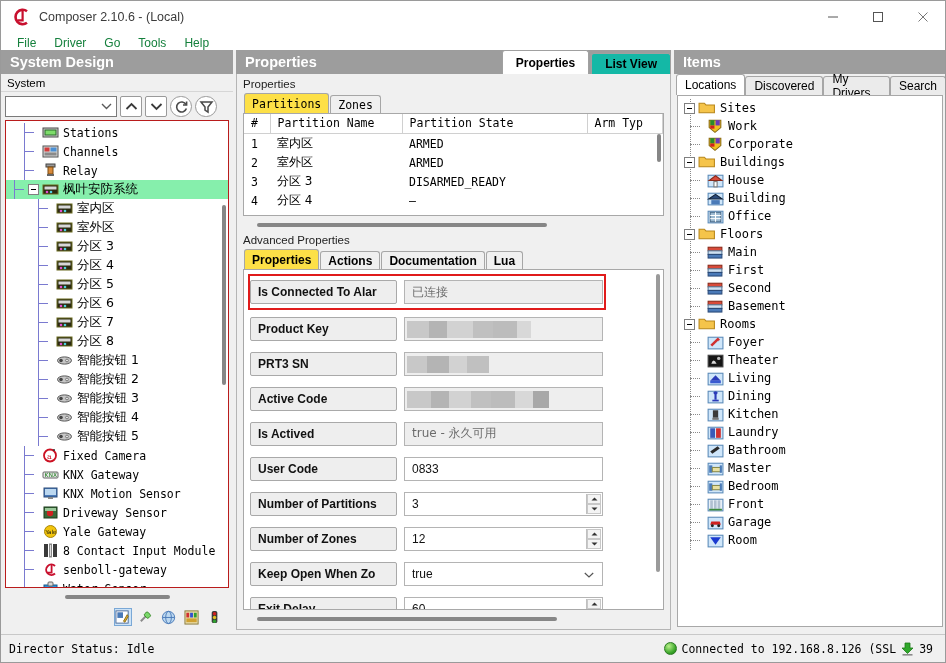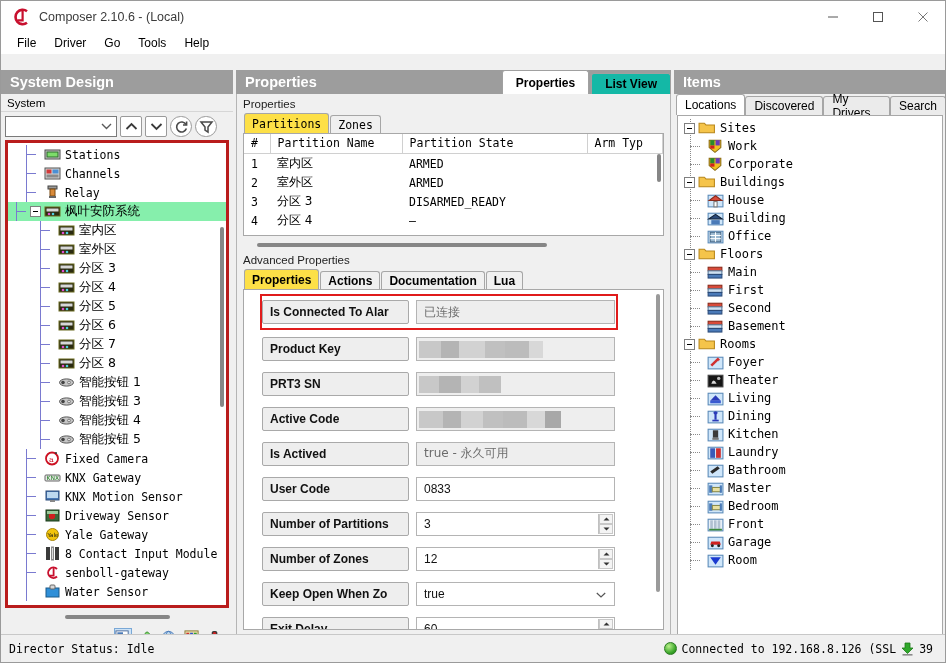--- a/index.html
+++ b/index.html
@@ -52,29 +52,29 @@
   
   .menubar {
     height: 22px;
     background: #ffffff;
     display: flex; align-items: center;
     padding-left: 7px;
     font-size: 12px;
   }
   .menu-item {
     padding: 2px 9px;
-    color: #000000;
+    color: #15803d;
     font-family: "Liberation Sans", sans-serif;
     text-align: center;
   }
 
   
   .workarea {
     position: absolute;
-    left: 0; top: 69px;
+    left: 0; top: 49px;
     width: 946px; height: 580px;
     background: #f0f0f0;
     display: flex;
   }
   .pane {
     background: #f0f0f0;
     display: flex; flex-direction: column;
   }
   .pane-left   { width: 232px; }
   .splitter    { width: 3px; background: #f0f0f0; }
@@ -149,21 +149,21 @@
     border-radius: 2px;
     display: flex; align-items: center; justify-content: center;
   }
   .sq-btn.round { border-radius: 11px; width: 22px; }
   .sq-btn svg { display: block; }
 
   .tree-box {
     flex: 1;
     margin: 0 4px 0 4px;
     background: #ffffff;
-    border: 3px solid #b91c1c;
+    border: 1px solid #b91c1c;
     position: relative;
     overflow: hidden;
     padding-left: 36px;
   }
   .tree {
     position: absolute;
     left: 0; top: 0; right: 0; bottom: 0;
     overflow: hidden;
     padding-top: 2px;
   }
@@ -328,21 +328,20 @@
   .adv-scroll-area {
     position: absolute;
     left: 0; top: 0; right: 0; bottom: 0;
     overflow: hidden;
     padding: 6px 0 0 6px;
   }
   .prow {
     height: 35px;
     display: flex; align-items: center;
     position: relative;
-    margin-left: 12px;
   }
   .prow.highlight {
     outline: 2px solid #e01b1b;
     width: 354px;
     height: 32px;
     margin-bottom: 3px;
   }
   .pkey {
     width: 147px; height: 24px;
     background: #eeeeee;
@@ -712,20 +711,32 @@
               <div class="tind" style="width:50px">
                 <div class="vline" style="left:32px"></div>
                 <div class="hline" style="left:32px;width:10px;top:9px"></div>
               </div>
               <span class="ticon"><svg width="17" height="15" viewBox="0 0 17 15">
                   <ellipse cx="8.5" cy="7.5" rx="7" ry="3.6" fill="#c6c6c6" stroke="#555"></ellipse>
                   <circle cx="5" cy="7.5" r="1.8" fill="#444"></circle>
                   <circle cx="11" cy="7.5" r="1.4" fill="#eee" stroke="#777"></circle>
                 </svg></span>
               <span class="tlabel cjk">智能按钮 1</span>
+            </div>
+            <div class="trow">
+              <div class="tind" style="width:50px">
+                <div class="vline" style="left:32px"></div>
+                <div class="hline" style="left:32px;width:10px;top:9px"></div>
+              </div>
+              <span class="ticon"><svg width="17" height="15" viewBox="0 0 17 15">
+                  <ellipse cx="8.5" cy="7.5" rx="7" ry="3.6" fill="#c6c6c6" stroke="#555"></ellipse>
+                  <circle cx="5" cy="7.5" r="1.8" fill="#444"></circle>
+                  <circle cx="11" cy="7.5" r="1.4" fill="#eee" stroke="#777"></circle>
+                </svg></span>
+              <span class="tlabel cjk">智能按钮 2</span>
             </div>
             <div class="trow">
               <div class="tind" style="width:50px">
                 <div class="vline" style="left:32px"></div>
                 <div class="hline" style="left:32px;width:10px;top:9px"></div>
               </div>
               <span class="ticon"><svg width="17" height="15" viewBox="0 0 17 15">
                   <ellipse cx="8.5" cy="7.5" rx="7" ry="3.6" fill="#c6c6c6" stroke="#555"></ellipse>
                   <circle cx="5" cy="7.5" r="1.8" fill="#444"></circle>
                   <circle cx="11" cy="7.5" r="1.4" fill="#eee" stroke="#777"></circle>

